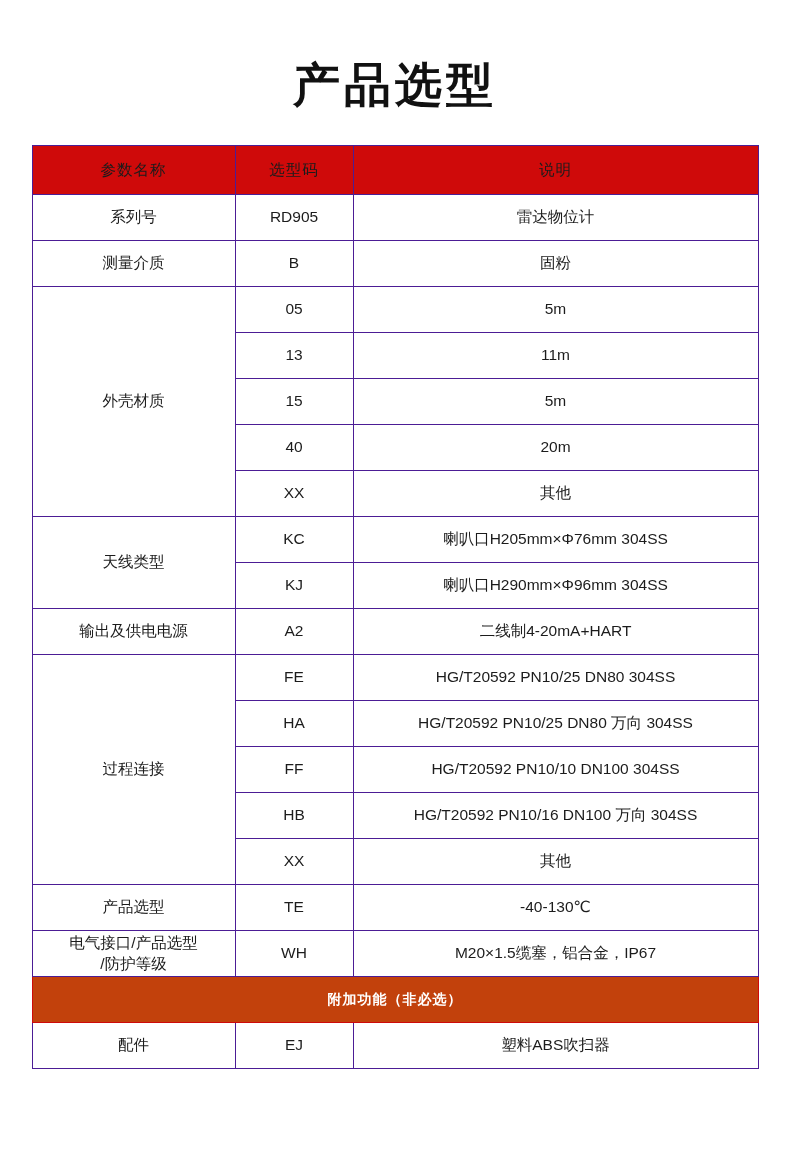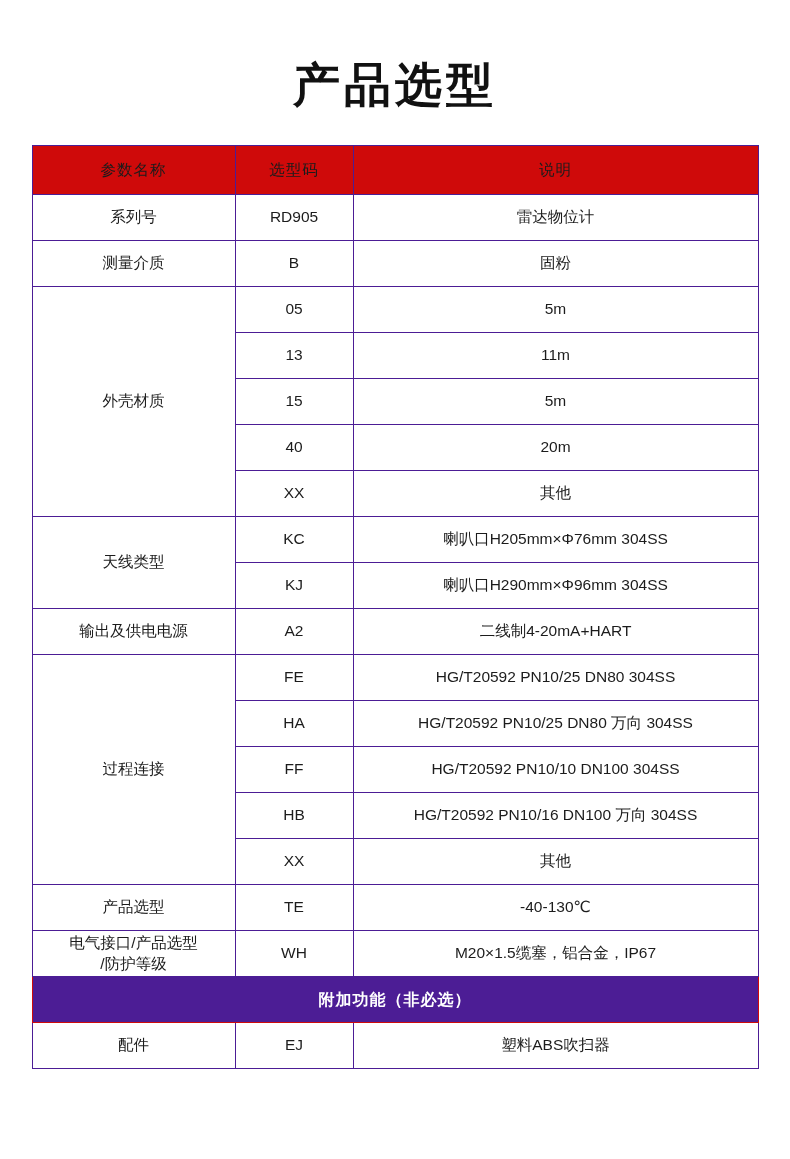--- a/index.html
+++ b/index.html
@@ -67,24 +67,24 @@
   td.code {
     font-size: 15.5px;
   }
   td.desc {
     font-size: 15.5px;
   }
   .col1 { width: 203px; }
   .col2 { width: 118px; }
   .col3 { width: 405px; }
   tr.section td {
-    background: #4c1d95;
+    background: #c2410c;
     color: #ffffff;
     font-weight: bold;
-    font-size: 16px;
+    font-size: 14px;
     height: 44px;
     border: 1px solid #cf0a0a;
     letter-spacing: 1px;
   }
   .two-line {
     font-weight: bold;
     font-size: 15px;
     line-height: 1.25;
   }
 </style>

